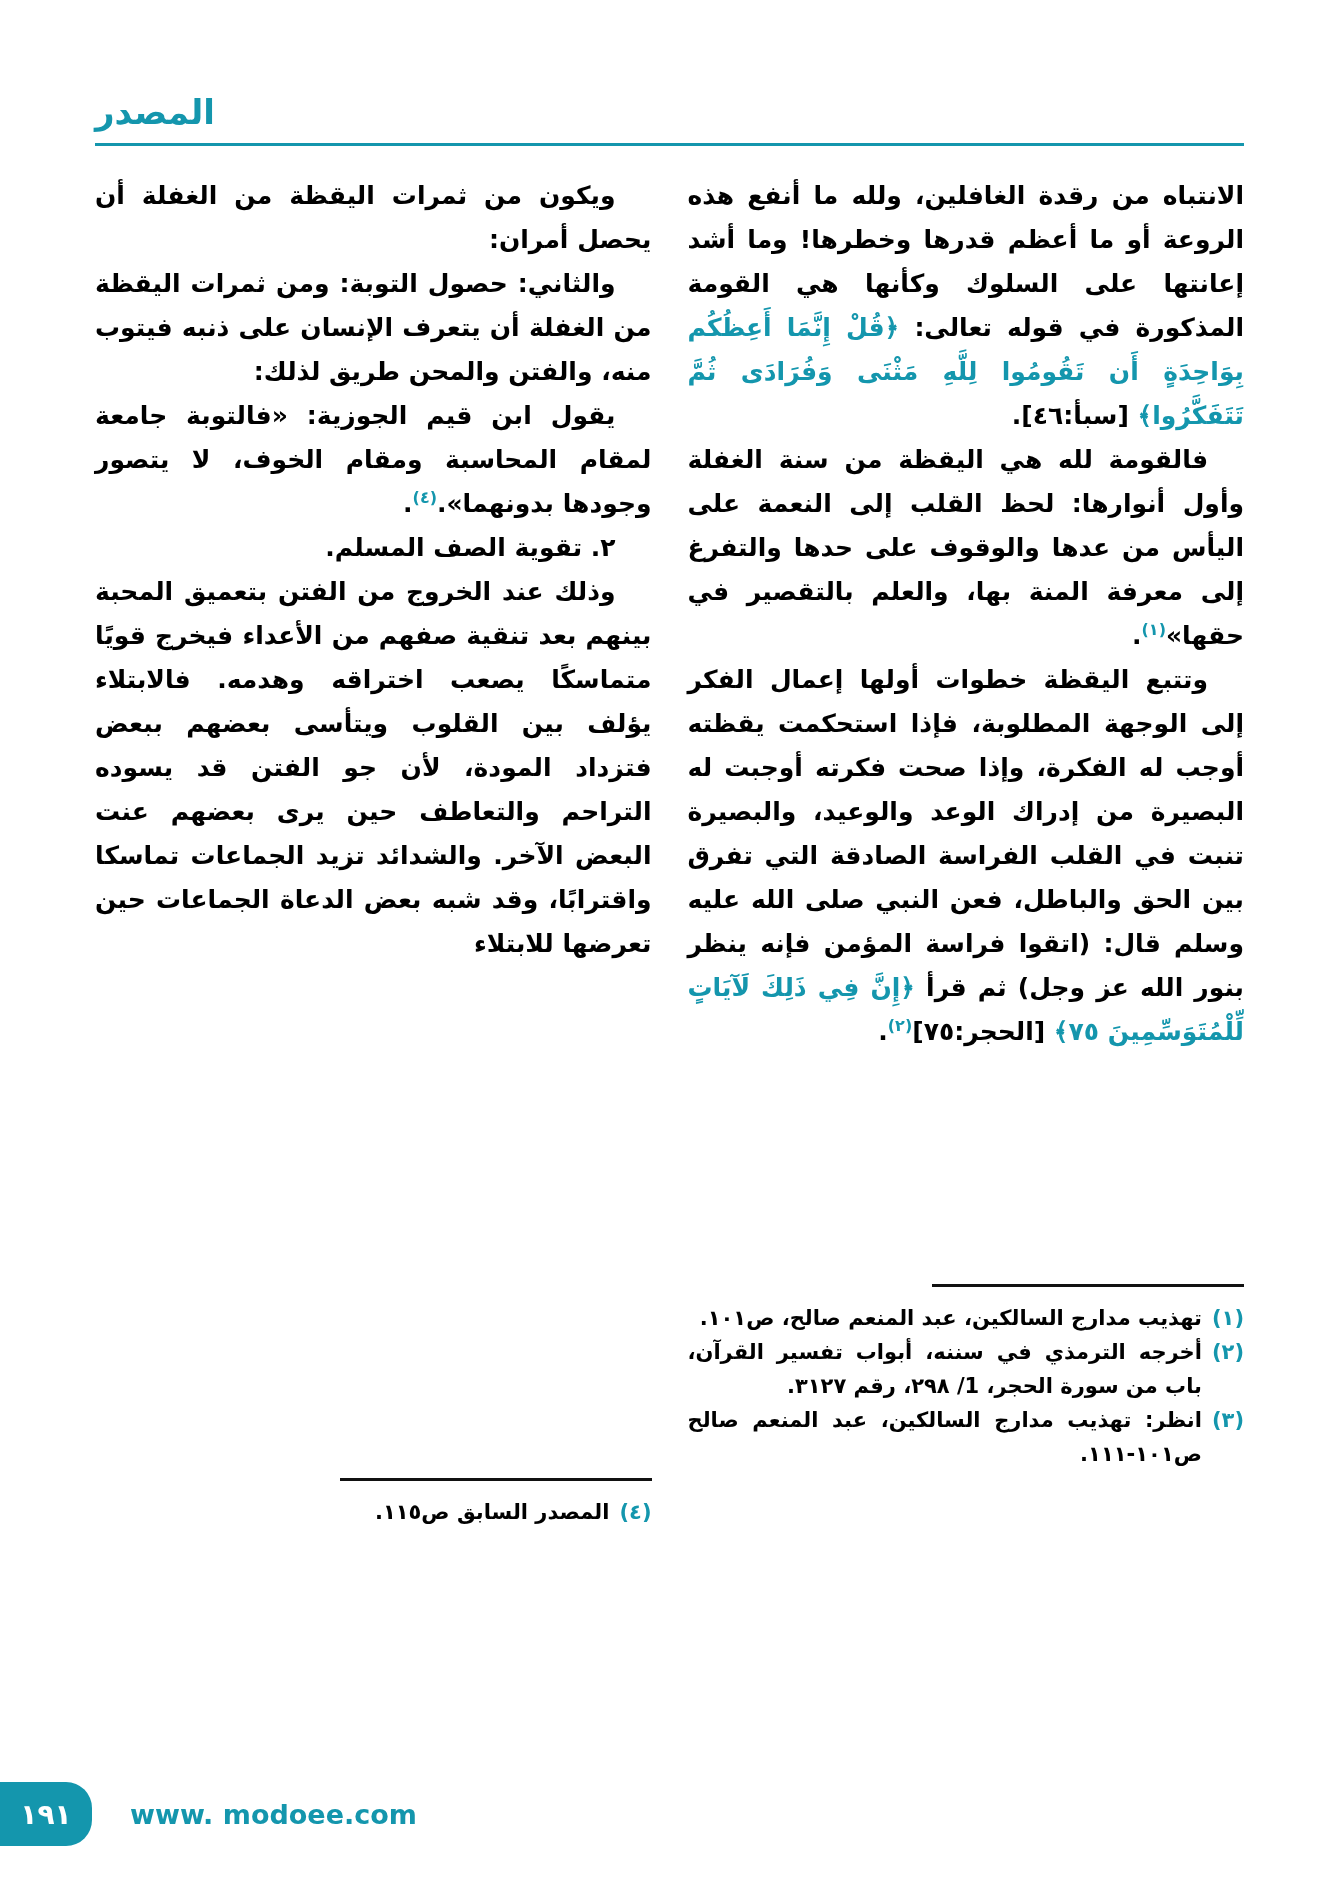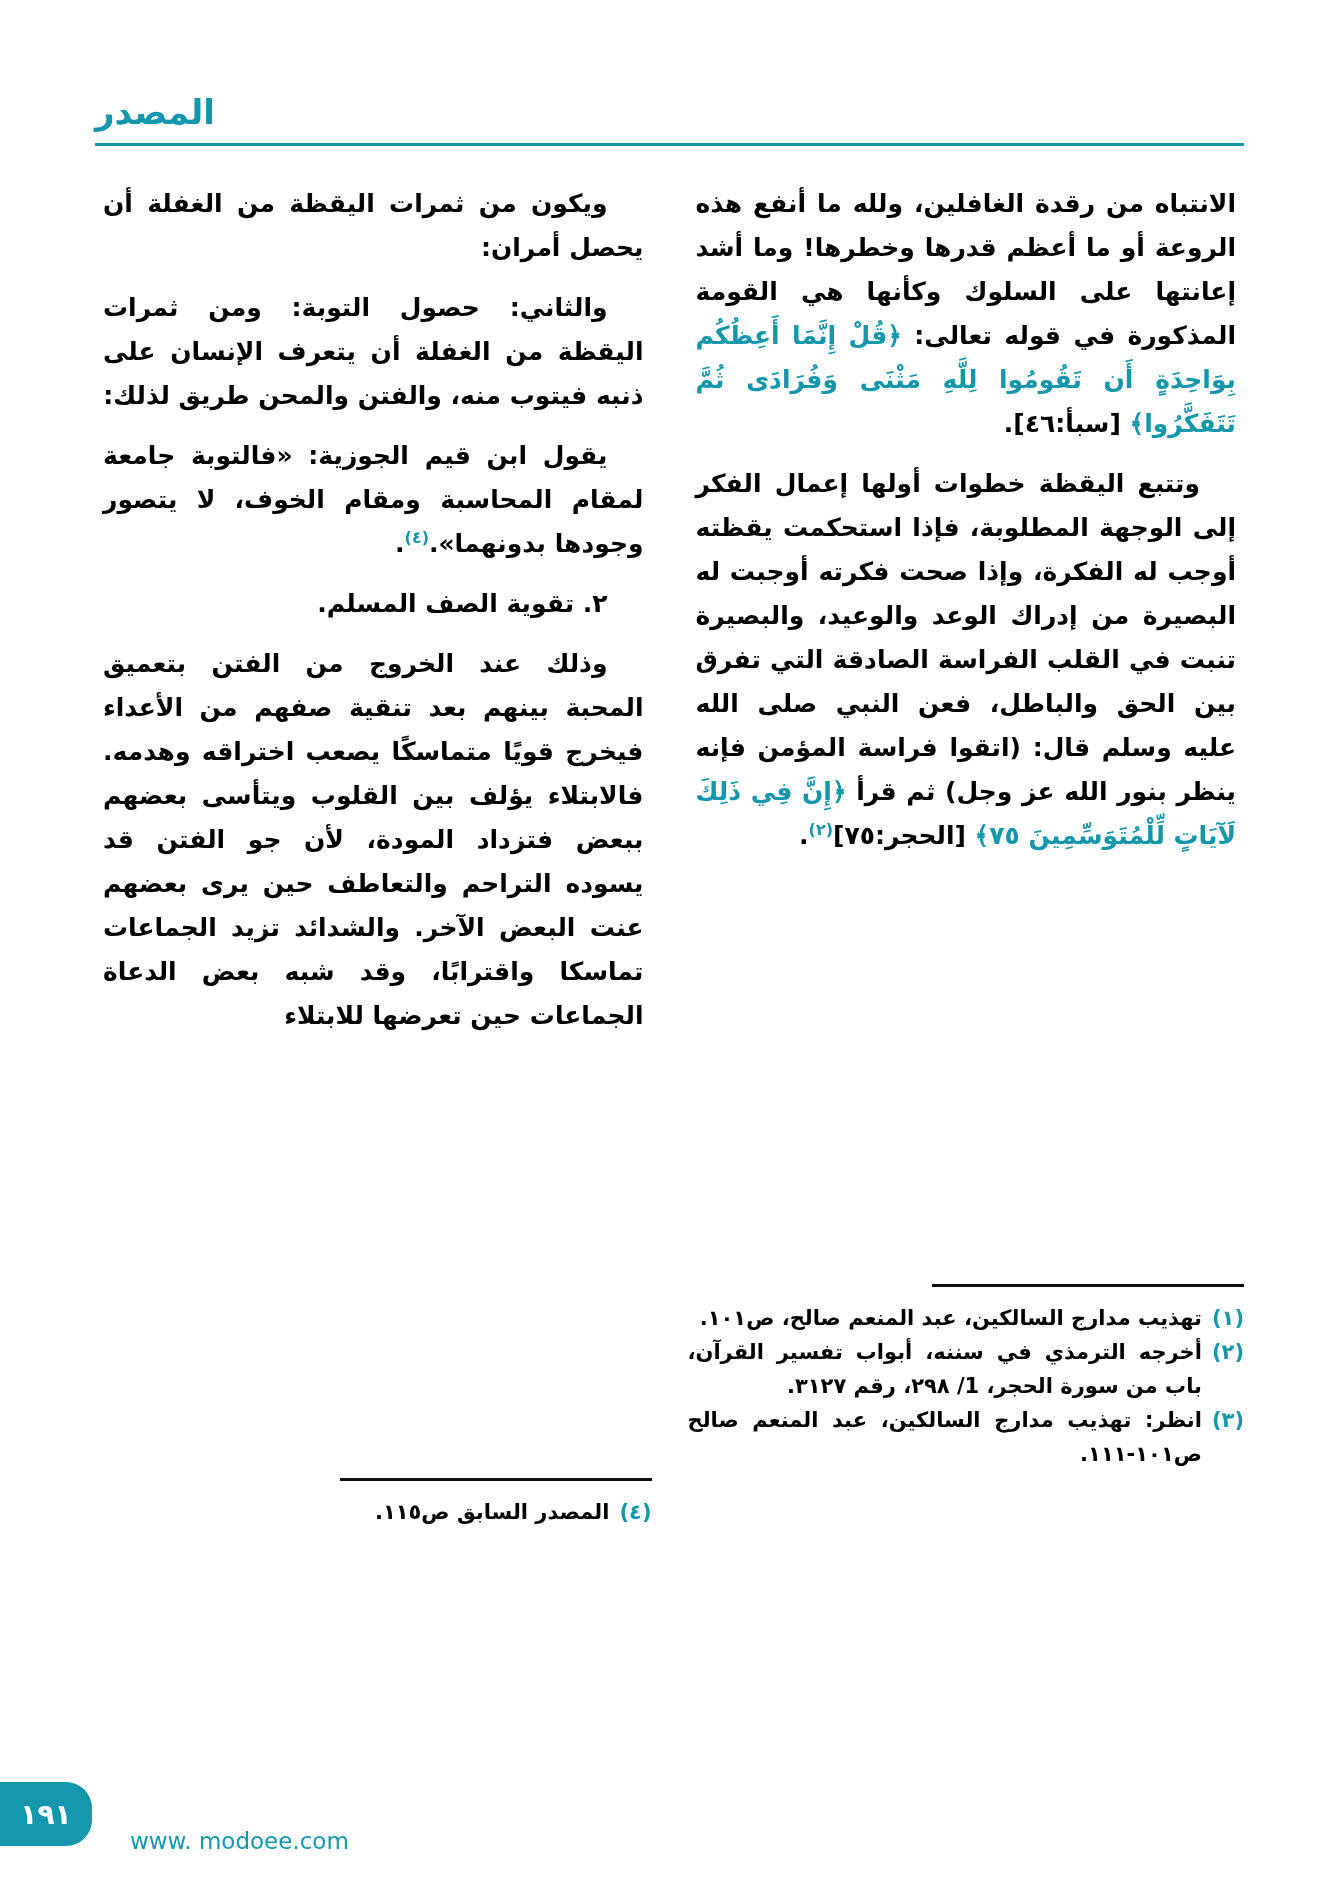--- a/index.html
+++ b/index.html
@@ -46,21 +46,21 @@
     display: flex;
     flex-direction: column;
     direction: rtl;
     text-align: justify;
     font-size: 25px;
     font-weight: 700;
     line-height: 44px;
     color: #000000;
   }
   .para {
-    margin: 8px;
+    margin: 0;
     text-indent: 36px;
   }
   .para.no-indent { text-indent: 0; }
   .quran { color: #1496ad; }
   .fn-ref {
     color: #1496ad;
     font-size: 16px;
     vertical-align: super;
     line-height: 0;
   }
@@ -99,42 +99,43 @@
     display: flex;
     align-items: center;
     justify-content: center;
     color: #ffffff;
     font-size: 28px;
     font-weight: 700;
   }
   .website {
     position: absolute;
     left: 130px;
-    bottom: 36px;
+    bottom: 60px;
     color: #1496ad;
-    font-size: 23px;
-    font-weight: 400;
+    font-size: 27px;
+    font-weight: 700;
     direction: ltr;
   }
 </style>
 </head>
 <body>
 
 <div class="page">
 
   <div>
     <div class="header-title">المصدر</div>
     <div class="header-rule"></div>
   </div>
 
   <div class="columns">
 
     <section class="col">
       <p class="para no-indent"><span>الانتباه من رقدة الغافلين، ولله ما أنفع هذه الروعة أو ما أعظم قدرها وخطرها! وما أشد إعانتها على السلوك وكأنها هي القومة المذكورة في قوله تعالى: </span><span class="quran">﴿قُلْ إِنَّمَا أَعِظُكُم بِوَاحِدَةٍ أَن تَقُومُوا لِلَّهِ مَثْنَى وَفُرَادَى ثُمَّ تَتَفَكَّرُوا﴾</span><span> [سبأ:٤٦].</span></p>
 
+      <p class="para"><span>فالقومة لله هي اليقظة من سنة الغفلة وأول أنوارها: لحظ القلب إلى النعمة على اليأس من عدها والوقوف على حدها والتفرغ إلى معرفة المنة بها، والعلم بالتقصير في حقها»</span><sup class="fn-ref">(١)</sup><span>.</span></p>
 
       <p class="para"><span>وتتبع اليقظة خطوات أولها إعمال الفكر إلى الوجهة المطلوبة، فإذا استحكمت يقظته أوجب له الفكرة، وإذا صحت فكرته أوجبت له البصيرة من إدراك الوعد والوعيد، والبصيرة تنبت في القلب الفراسة الصادقة التي تفرق بين الحق والباطل، فعن النبي صلى الله عليه وسلم قال: (اتقوا فراسة المؤمن فإنه ينظر بنور الله عز وجل) ثم قرأ </span><span class="quran">﴿إِنَّ فِي ذَلِكَ لَآيَاتٍ لِّلْمُتَوَسِّمِينَ ٧٥﴾</span><span> [الحجر:٧٥]</span><sup class="fn-ref">(٢)</sup><span>.</span></p>
 
 
       <div class="footnotes footnotes-right">
         <div class="fn-sep"></div>
         <div class="fn">
           <span class="fn-num">(١)</span>
           <span class="fn-text">تهذيب مدارج السالكين، عبد المنعم صالح، ص١٠١.</span>
         </div>

